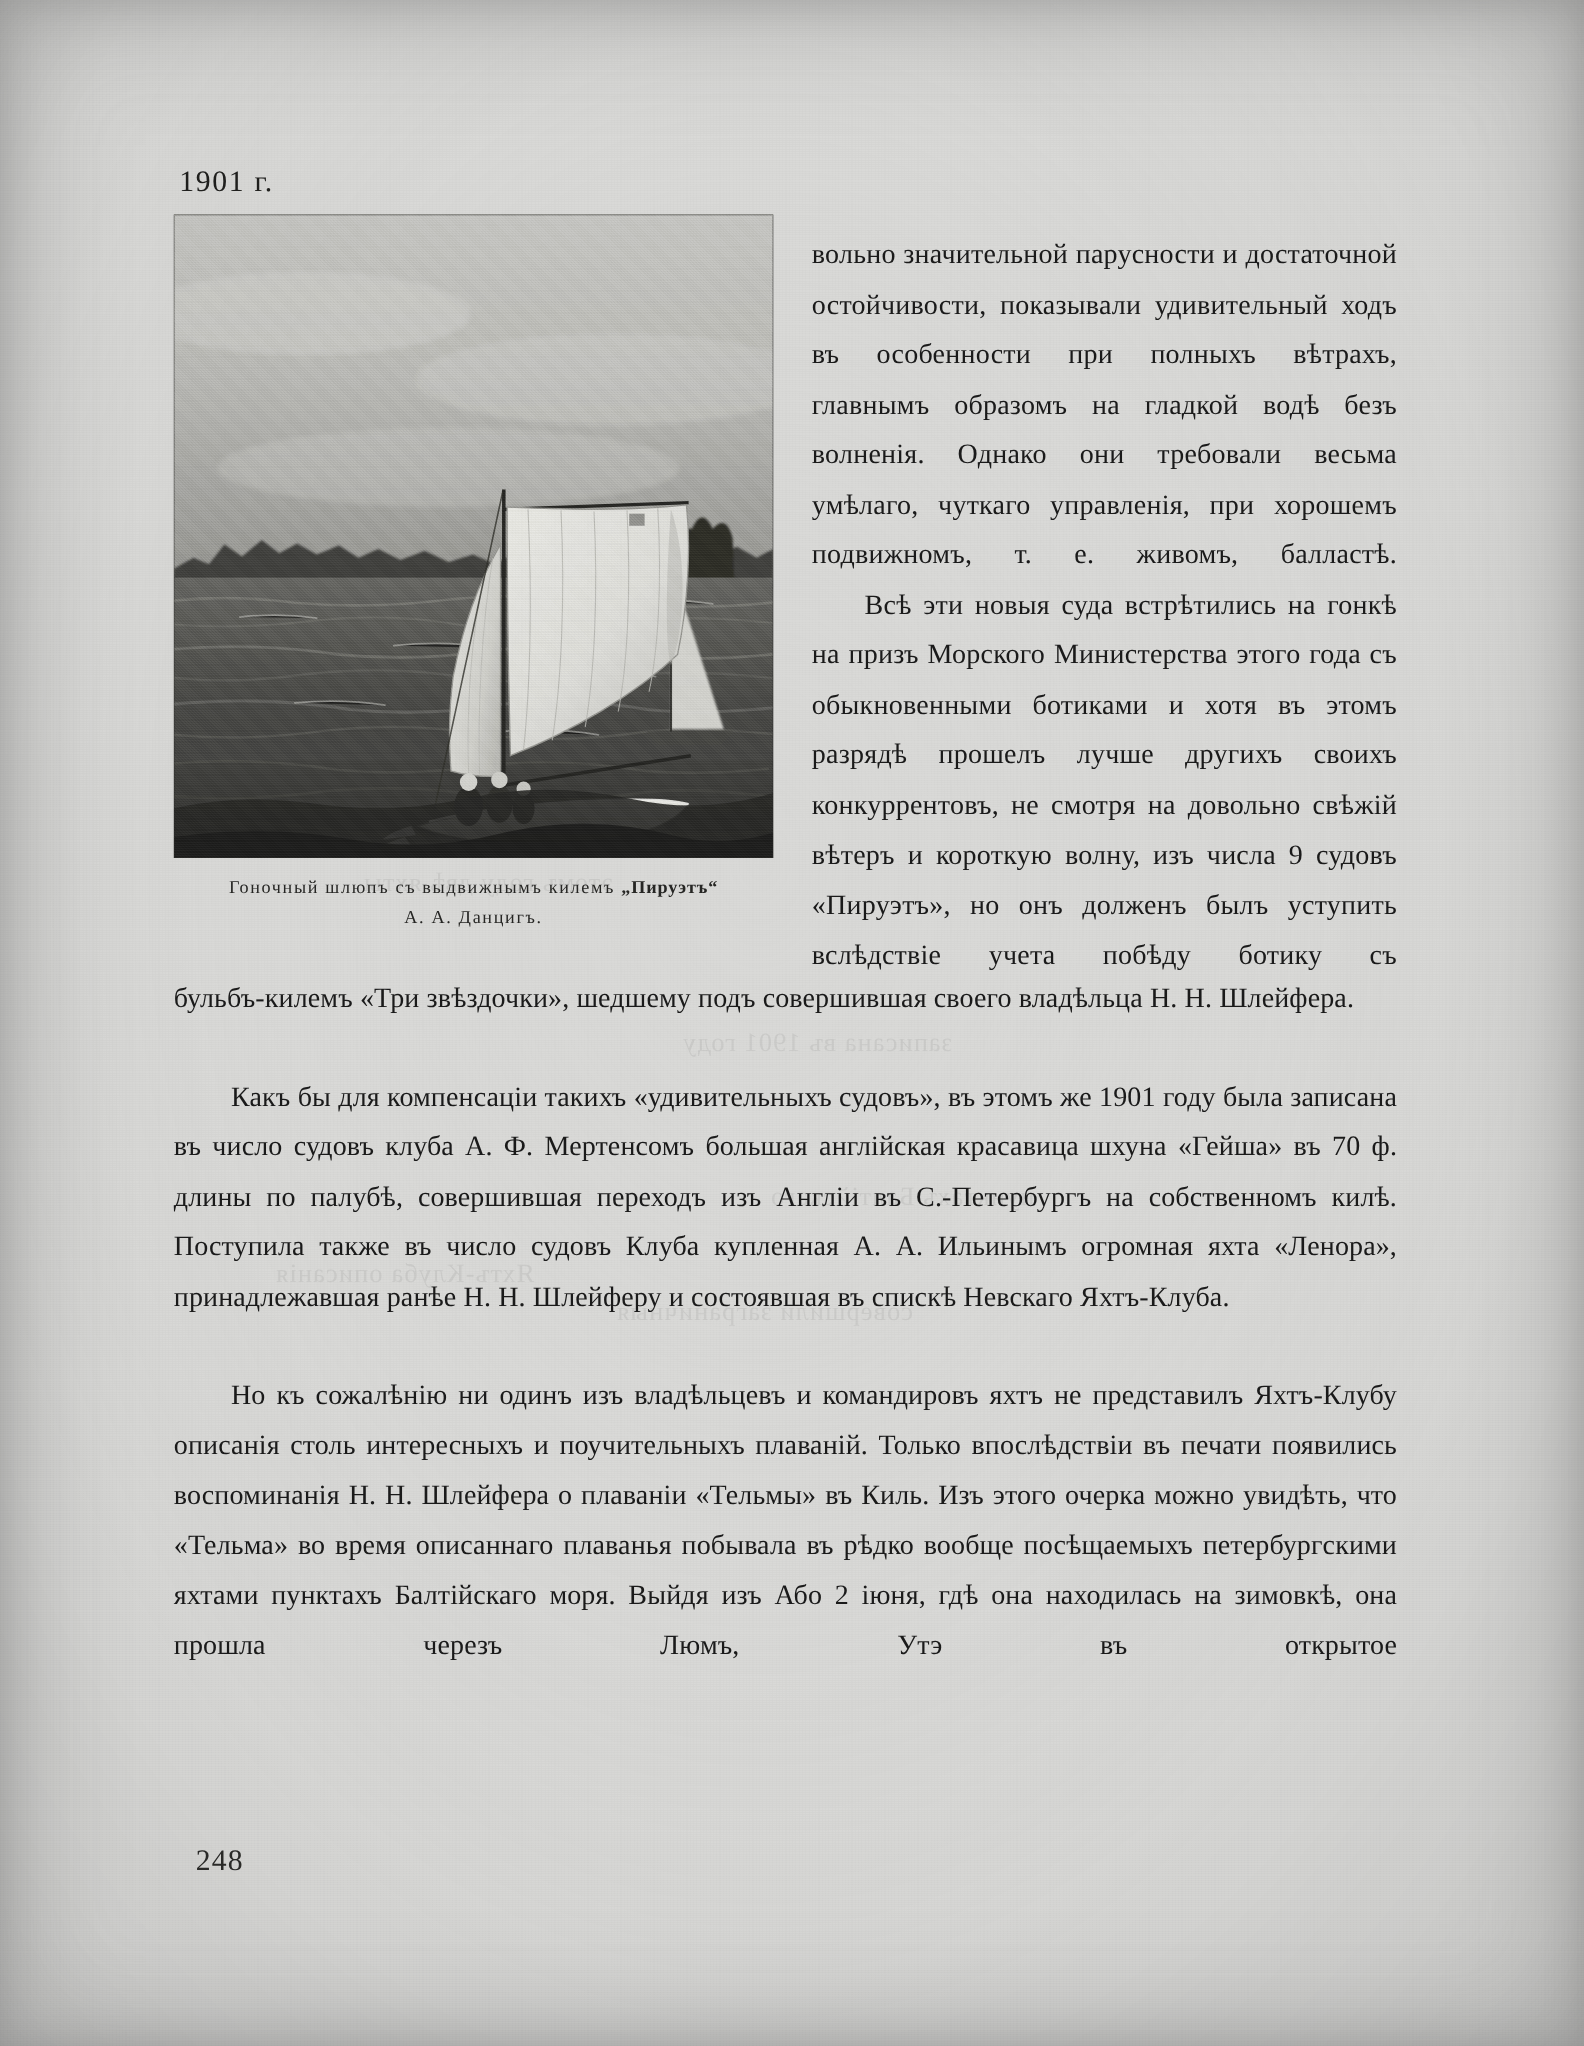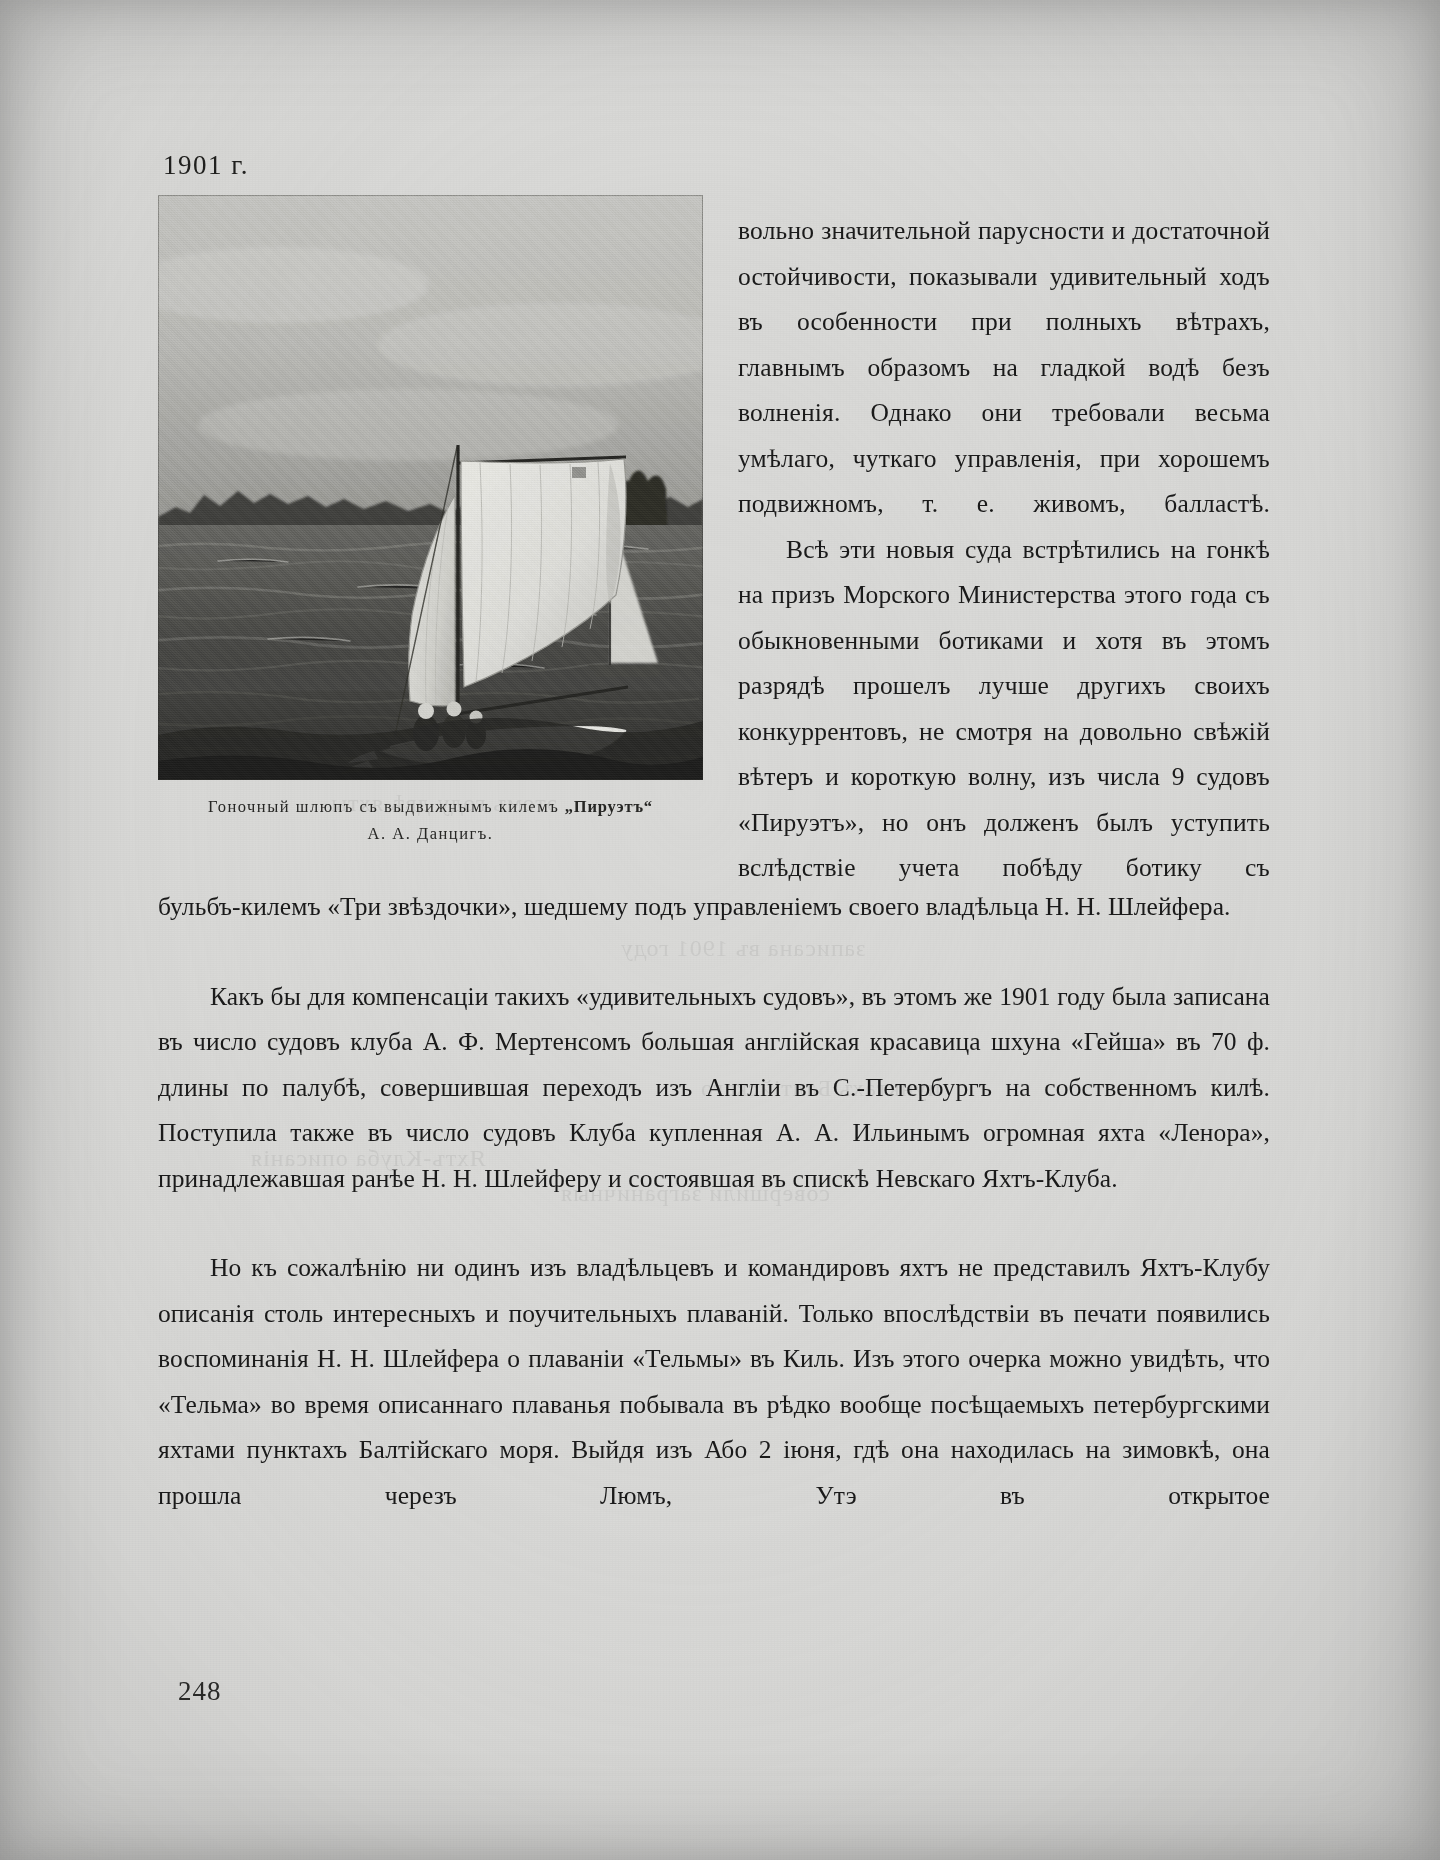--- a/index.html
+++ b/index.html
@@ -323,21 +323,21 @@
         <span>А. А. Данцигъ.</span>
       </div>
     </div>
 
     <div class="rightcol">
       <p>вольно значительной парусности и достаточной остойчивости, показывали удивительный ходъ въ особенности при полныхъ вѣтрахъ, главнымъ образомъ на гладкой водѣ безъ волненія. Однако они требовали весьма умѣлаго, чуткаго управленія, при хорошемъ подвижномъ, т. е. живомъ, балластѣ.</p>
       <p class="indent">Всѣ эти новыя суда встрѣтились на гонкѣ на призъ Морского Министерства этого года съ обыкновенными ботиками и хотя въ этомъ разрядѣ прошелъ лучше другихъ своихъ конкуррентовъ, не смотря на довольно свѣжій вѣтеръ и короткую волну, изъ числа 9 судовъ «Пируэтъ», но онъ долженъ былъ уступить вслѣдствіе учета побѣду ботику съ</p>
     </div>
 
     <div class="body-text">
-      <p>бульбъ-килемъ «Три звѣздочки», шедшему подъ управленіемъ своего владѣльца Н. Н. Шлейфера.</p>
+      <p>бульбъ-килемъ «Три звѣздочки», шедшему подъ совершившая своего владѣльца Н. Н. Шлейфера.</p>
       <p class="indent">Какъ бы для компенсаціи такихъ «удивительныхъ судовъ», въ этомъ же 1901 году была записана въ число судовъ клуба А. Ф. Мертенсомъ большая англійская красавица шхуна «Гейша» въ 70 ф. длины по палубѣ, совершившая переходъ изъ Англіи въ С.-Петербургъ на собственномъ килѣ. Поступила также въ число судовъ Клуба купленная А. А. Ильинымъ огромная яхта «Ленора», принадлежавшая ранѣе Н. Н. Шлейферу и состоявшая въ спискѣ Невскаго Яхтъ-Клуба.</p>
       <p class="indent jall">Но къ сожалѣнію ни одинъ изъ владѣльцевъ и командировъ яхтъ не представилъ Яхтъ-Клубу описанія столь интересныхъ и поучительныхъ плаваній. Только впослѣдствіи въ печати появились воспоминанія Н. Н. Шлейфера о плаваніи «Тельмы» въ Киль. Изъ этого очерка можно увидѣть, что «Тельма» во время описаннаго плаванья побывала въ рѣдко вообще посѣщаемыхъ петербургскими яхтами пунктахъ Балтійскаго моря. Выйдя изъ Або 2 іюня, гдѣ она находилась на зимовкѣ, она прошла черезъ Люмъ, Утэ въ открытое</p>
     </div>
 
     <div class="folio">248</div>
   </div>
 
   <div class="paper-grain"></div>
   <div class="edge-shade"></div>
 </div>

